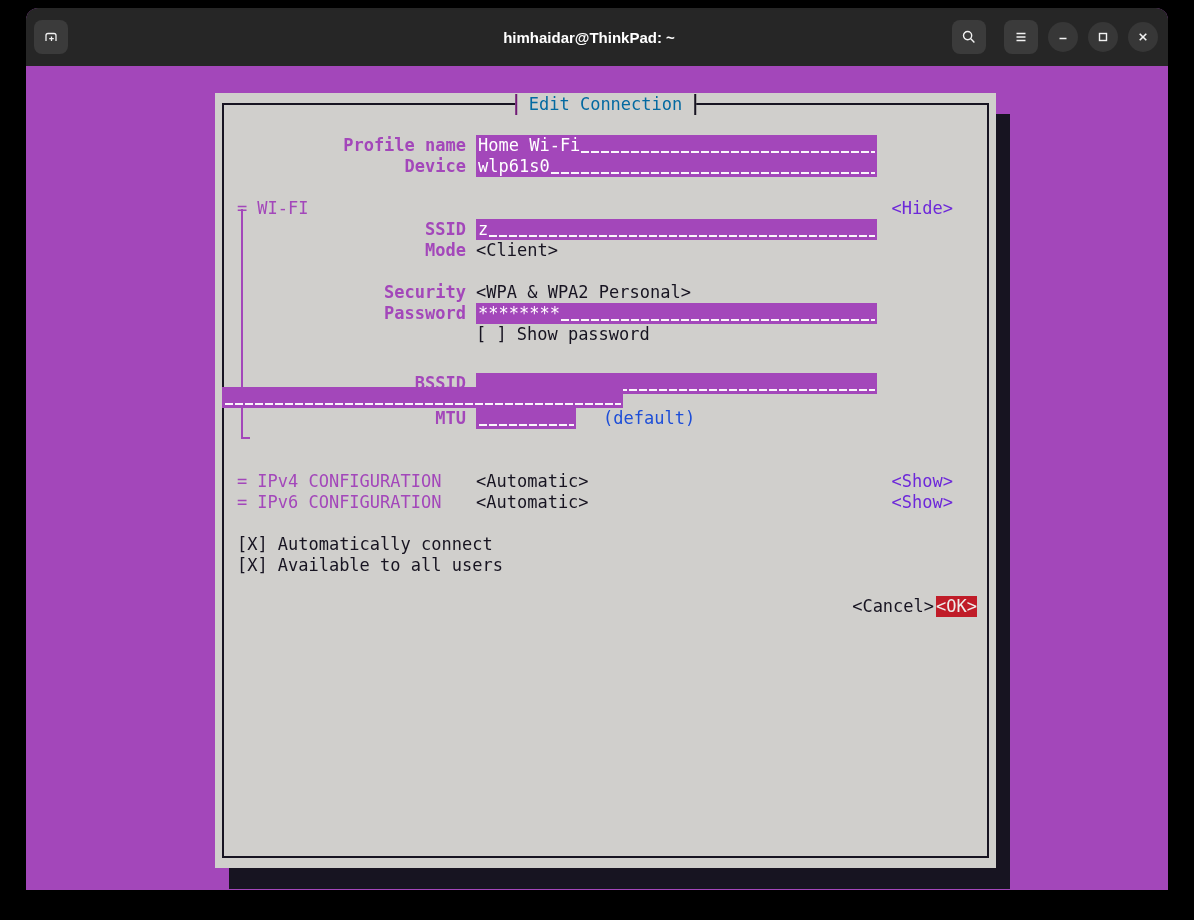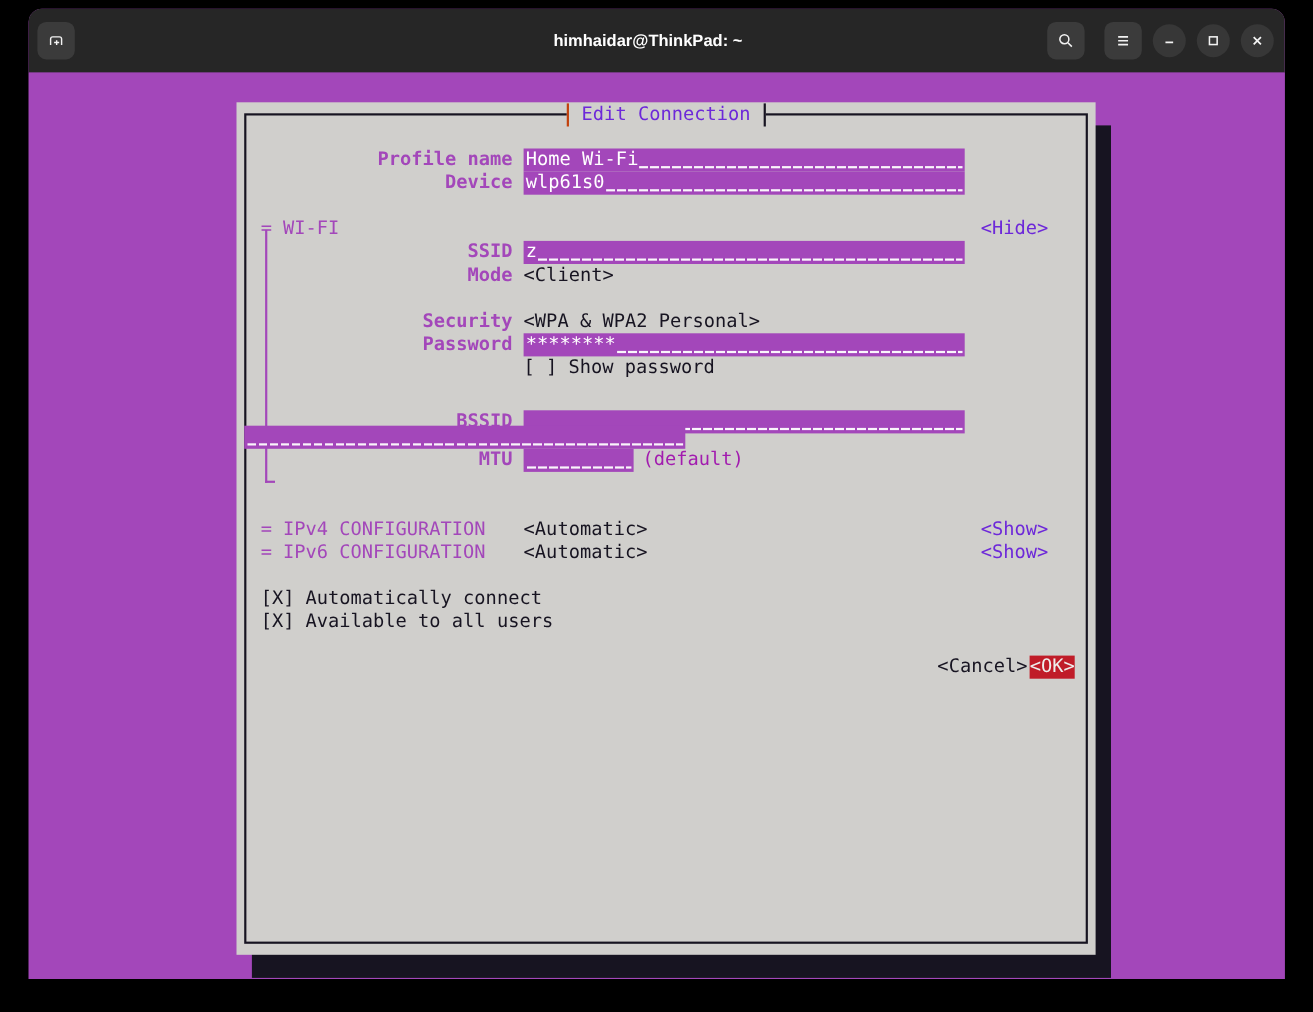--- a/index.html
+++ b/index.html
@@ -27,22 +27,22 @@
   .terminal { position:relative; width:100%; height:824px; background:#A347BA;
               font-size:17px; line-height:21px; color:#171421; }
   .shadow { position:absolute; left:203px; top:48px; width:781px; height:775px;
             background:#171421; }
   .dialog { position:absolute; left:189px; top:27px; width:781px; height:775px;
             background:#D0CFCC; }
   .dlg-border { position:absolute; left:7px; right:7px; top:10px; bottom:10px;
                 border:2px solid #171421; }
   .dlg-title { position:absolute; top:1px; left:50%; transform:translateX(-50%);
                height:21px; line-height:21px; padding:0 12px; background:#D0CFCC;
-               border-left:2px solid #c2410c; border-right:2px solid #171421;
-               color:#6d28d9; z-index:2; white-space:nowrap; }
+               border-left:2px solid #701a75; border-right:2px solid #171421;
+               color:#0369a1; z-index:2; white-space:nowrap; }
   .row { position:absolute; left:7px; right:7px; height:21px;
          display:flex; align-items:center; white-space:pre; }
   .lbl { width:244px; flex:none; text-align:right; color:#A347BA; margin-right:10px;font-weight:bold; }
   .field { display:flex; align-items:flex-end; height:21px; background:#A347BA;
            color:#ffffff; width:401px; flex:none; padding-left:2px; }
   .field.small { width:100px; }
   .fill { flex:1; height:2px; align-self:flex-end; margin:0 2px 3px 1px;
           background:repeating-linear-gradient(90deg,#fff 0 8px,transparent 8px 10px);
           opacity:.95; }
   .dark { color:#171421; }
@@ -54,21 +54,21 @@
   .indent { padding-left:15px; }
   .tree { position:absolute; left:26px; top:116px; width:9px; height:230px;
           border-left:2px solid #A347BA; border-bottom:2px solid #A347BA; }
   .r-profile{top:42px} .r-device{top:63px} .r-wifi{top:105px} .r-ssid{top:126px}
   .r-mode{top:147px} .r-security{top:189px} .r-password{top:210px}
   .r-showpw{top:231px} .r-bssid{top:280px} .r-cloned{top:294px} .r-mtu{top:315px}
   .r-ipv4{top:378px} .r-ipv6{top:399px} .r-opt1{top:441px} .r-opt2{top:462px}
   .r-buttons{top:503px; justify-content:flex-end; gap:2px; padding-right:12px;}
   .btn-cancel { color:#171421; }
   .btn-ok { background:#C01C28; color:#EEEEEC; }
-  .mtu-hint { color:#a21caf; margin-left:8px;text-align:center; }
+  .mtu-hint { color:#1d4ed8; margin-left:27px;text-align:center; }
 </style>
 </head>
 <body>
 
 <div class="window">
 
   <div class="headerbar">
     <div class="hb-title">himhaidar@ThinkPad: ~</div>
     <div class="hb-left">
       <div class="sqbtn">

